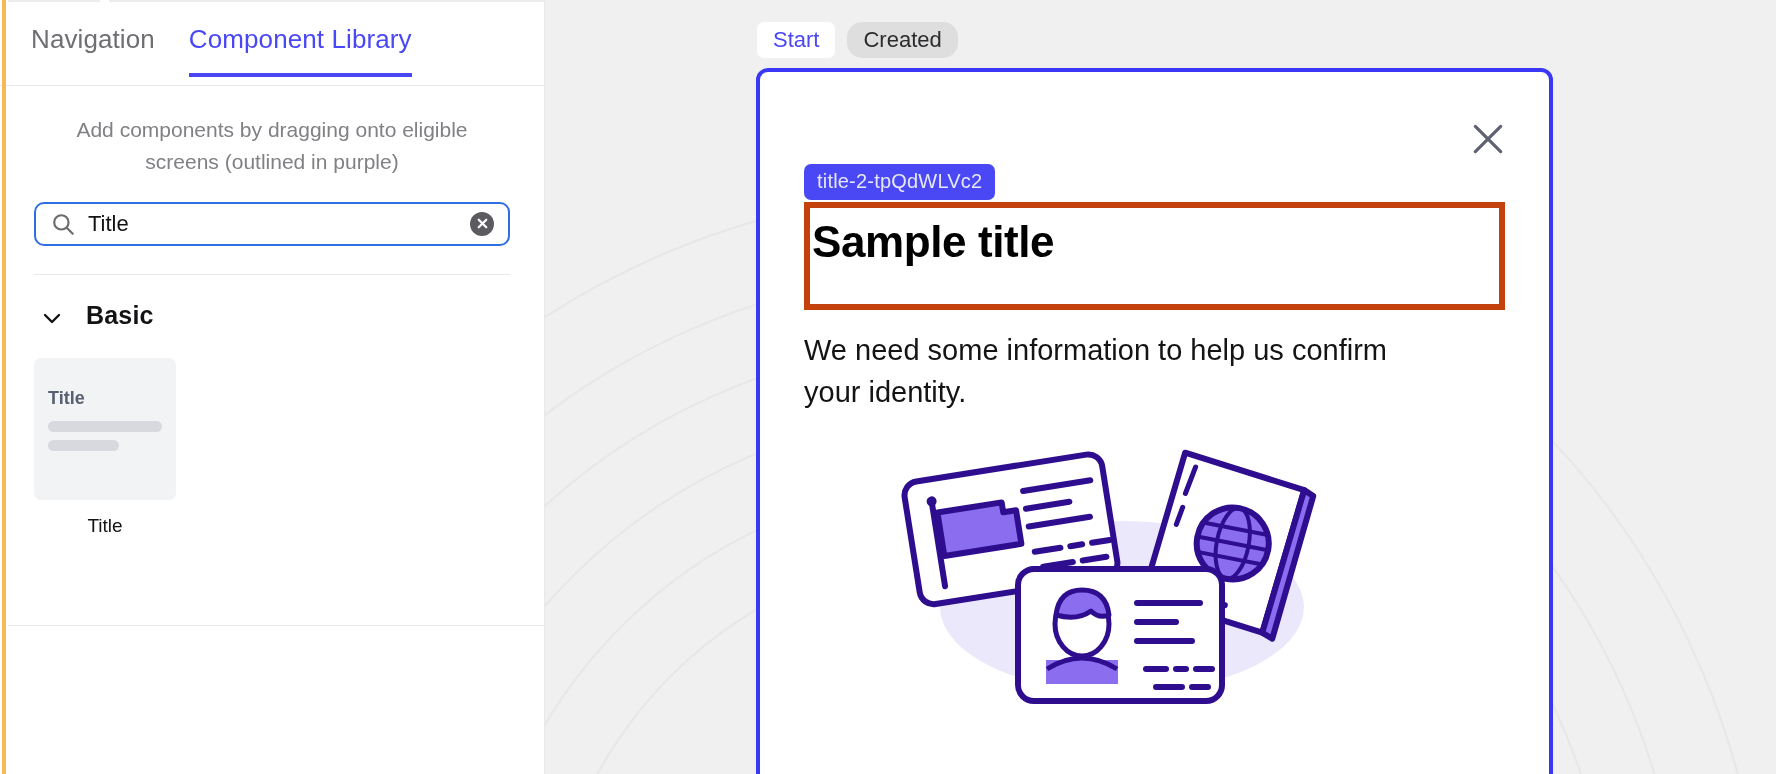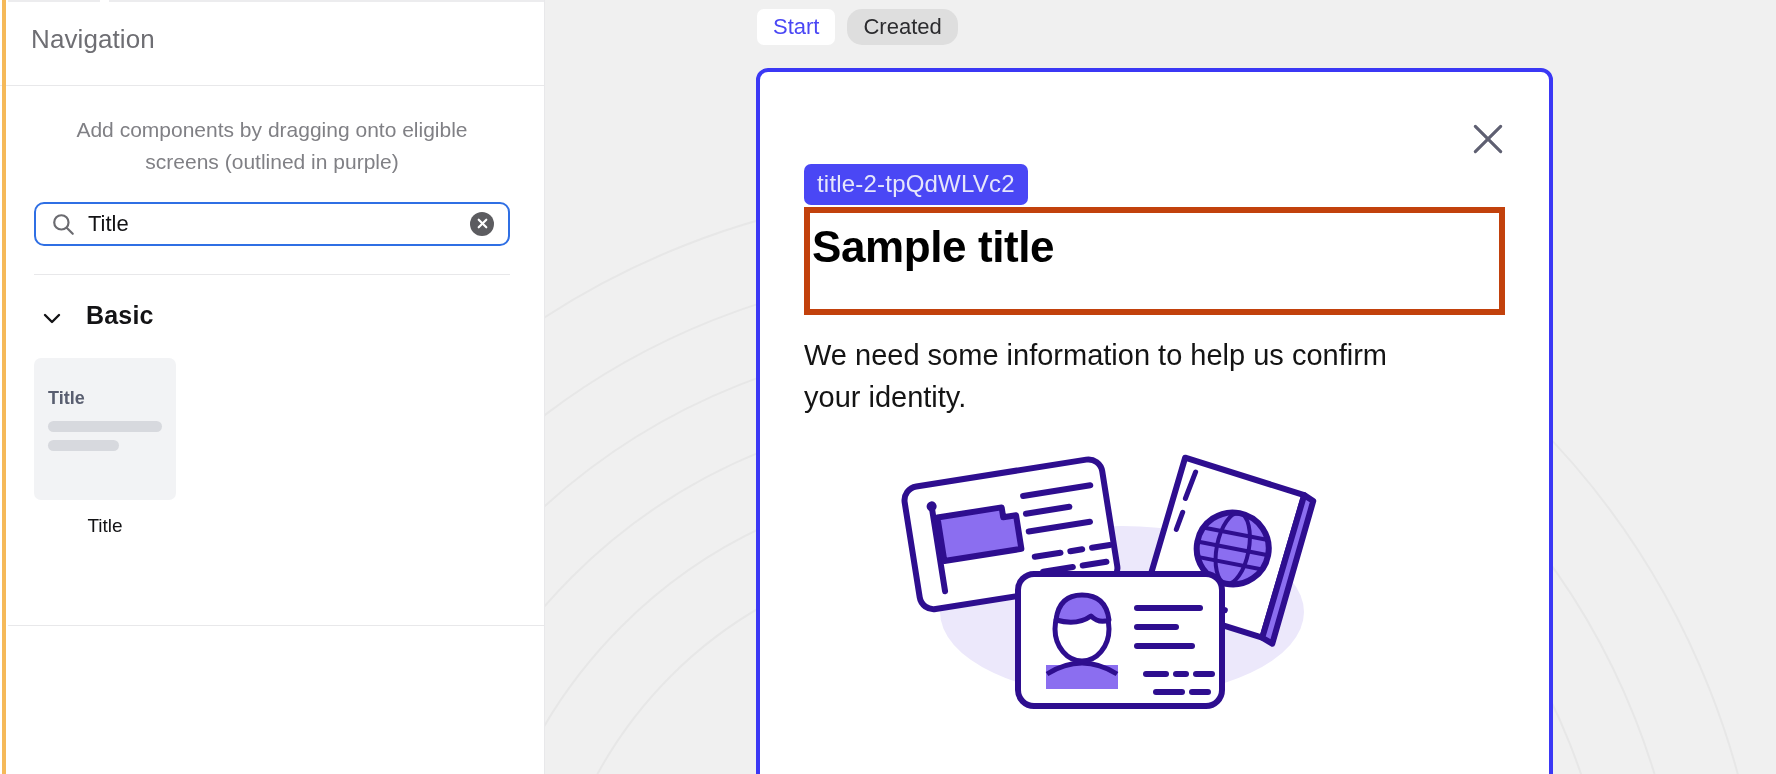--- a/index.html
+++ b/index.html
@@ -193,21 +193,21 @@
   }
   .arc-bg {
     position: absolute;
     inset: 0;
     pointer-events: none;
   }
 
   .screen-tabs {
     position: absolute;
     left: 212px;
-    top: 9px;
+    top: 22px;
     display: flex;
     gap: 12px;
     z-index: 4;
   }
   .screen-tab {
     height: 36px;
     padding: 0 16px;
     border-radius: 7px;
     display: flex;
     align-items: center;
@@ -242,21 +242,21 @@
   .close-x svg { width: 38px; height: 38px; display: block; }
 
   .device-body {
     padding: 92px 44px 0 44px;
   }
 
   .node-badge {
     display: inline-block;
     background: #4a47f5;
     color: #e6e6fb;
-    font-size: 24px;
+    font-size: 20px;
     padding: 6px 13px 7px 13px;
     border-radius: 7px;
     letter-spacing: .2px;
   }
 
   .title-field {
     margin-top: 2px;
     border: 6px solid #c2410c;
     padding: 10px 0 38px 2px;
   }
@@ -290,20 +290,21 @@
 <div id="app">
 
   <div class="accent-bar"></div>
 
   <aside class="sidebar">
     <div class="sidebar-topline"></div>
     <div class="sidebar-topline-gap"></div>
 
     <div class="tabs-row">
       <div class="tab">Navigation</div>
+      <div class="tab active">Component Library</div>
     </div>
 
     <div class="hint">Add components by dragging onto eligible screens (outlined in purple)</div>
 
     <div class="search-wrap">
       <div class="search-box">
         <span class="search-icon">
           <svg viewBox="0 0 24 24" fill="none" stroke="#6b6b70" stroke-width="2" stroke-linecap="round">
             <circle cx="10.5" cy="10.5" r="6.6"></circle>
             <line x1="15.4" y1="15.4" x2="21" y2="21"></line>

